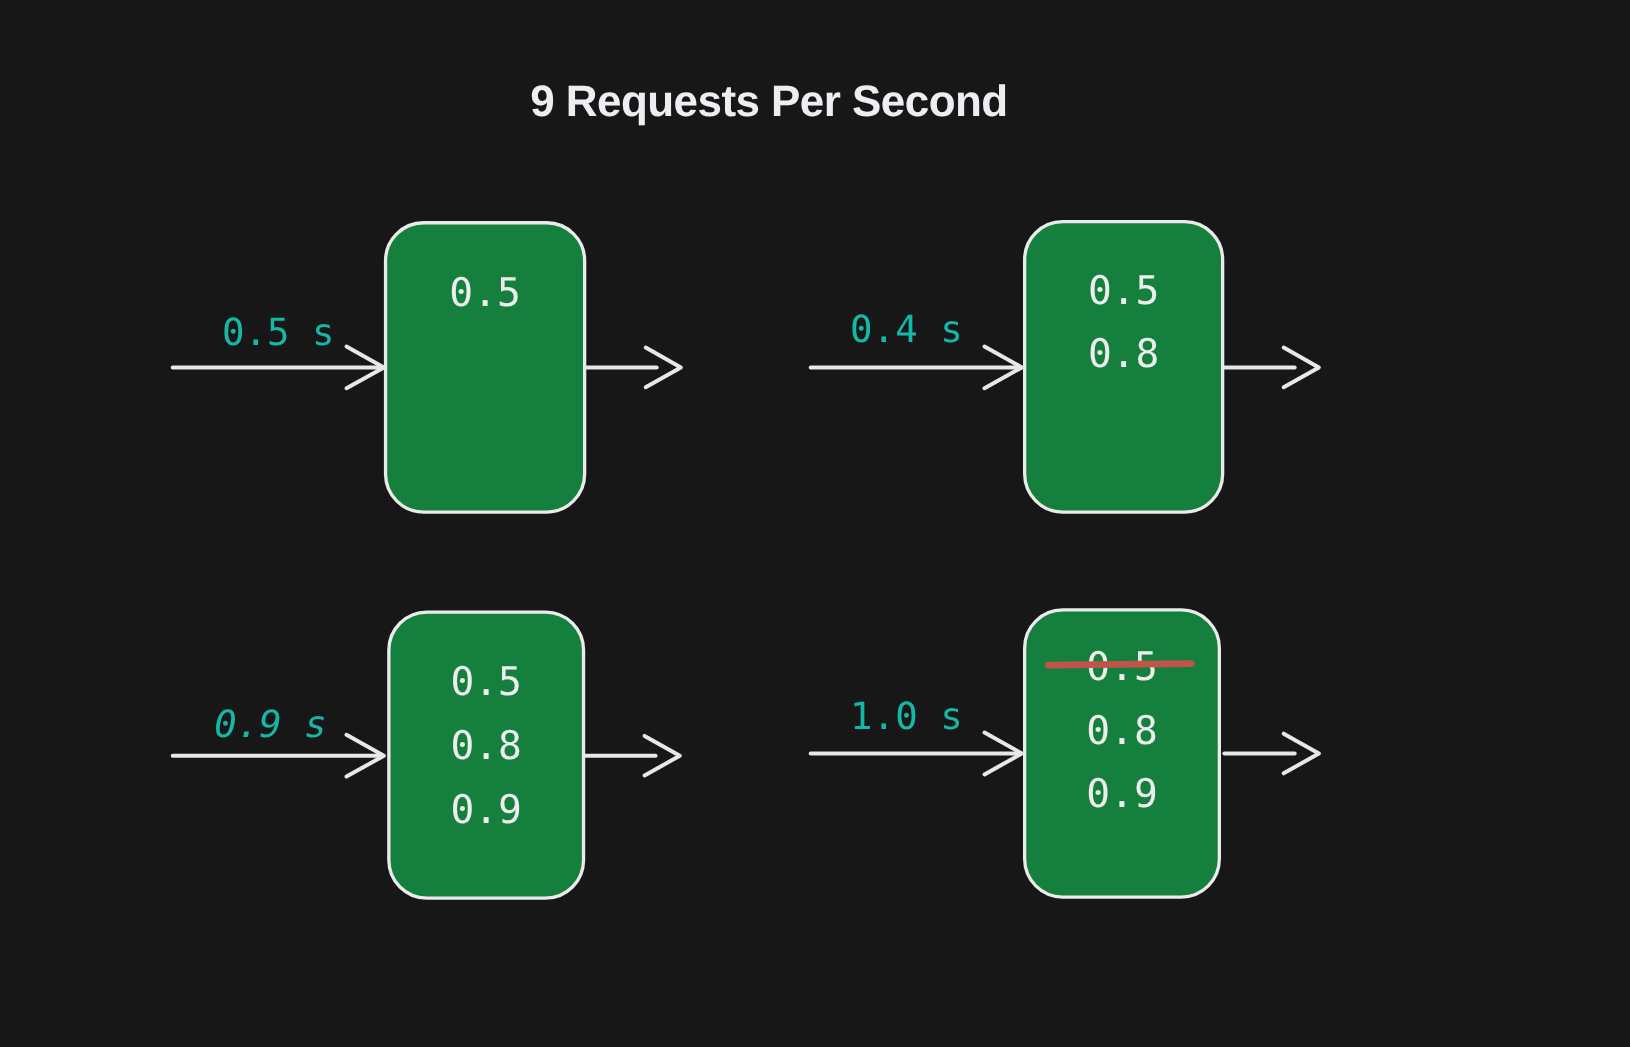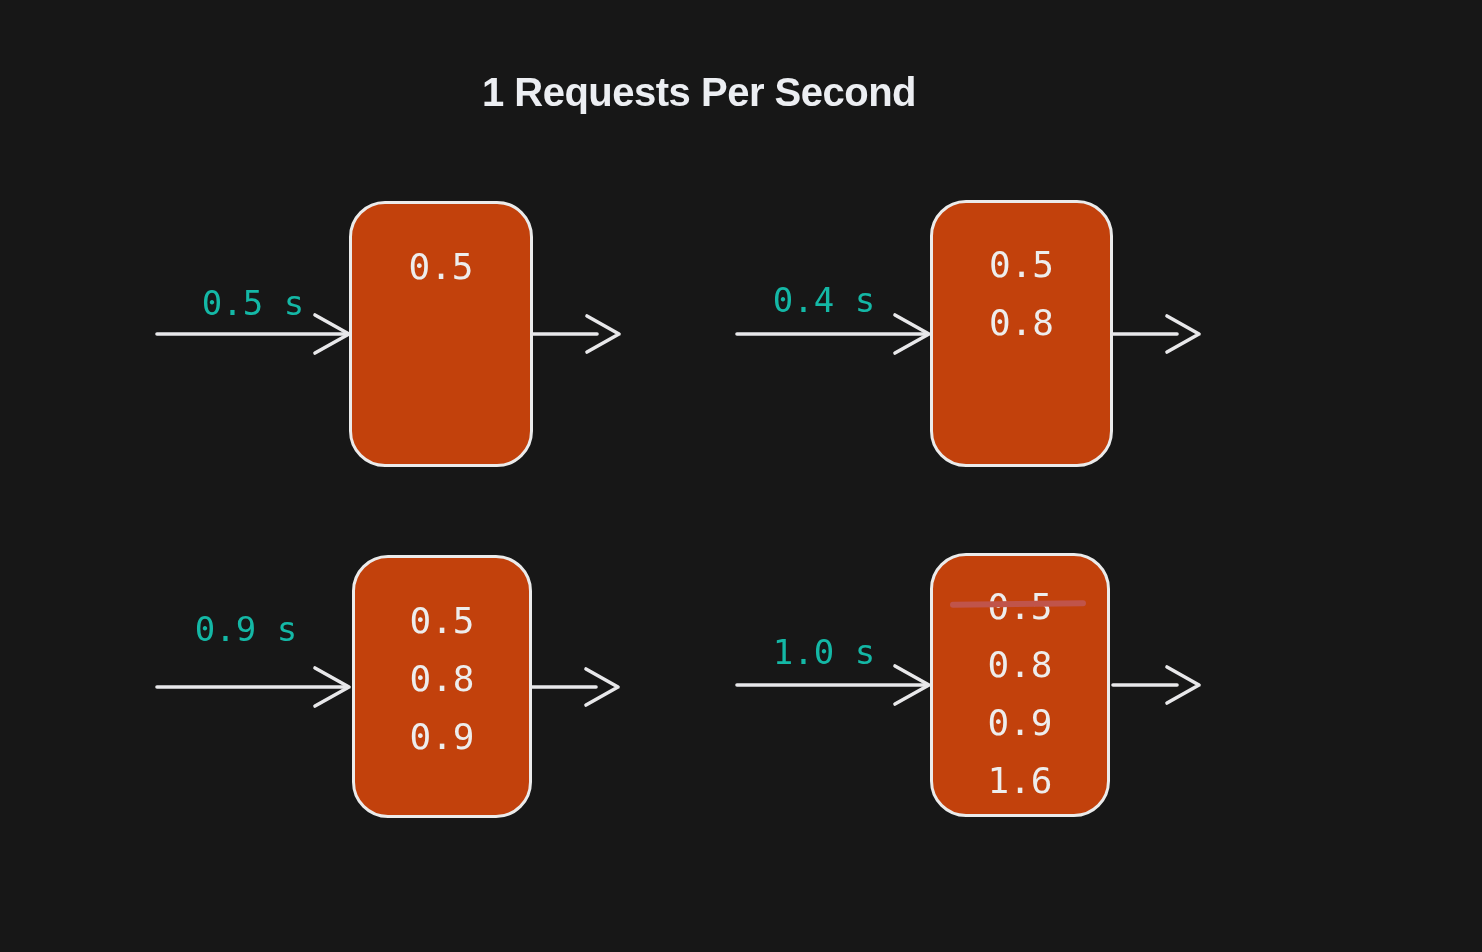--- a/index.html
+++ b/index.html
@@ -39,21 +39,21 @@
     transform: translateX(-50%);
     white-space: nowrap;
     font-size: 34px;
     color: #14b8a6;
   }
   .box {
     position: absolute;
     border: 3.6px solid #ebebeb;
     border-radius: 36px;
     box-sizing: border-box;
-    background: #c2410c;
+    background: #15803d;
   }
   .entries { width: 100%; }
   .entry {
     position: relative;
     height: 58px;
     display: flex;
     align-items: center;
     justify-content: center;
     font-size: 36px;
     color: #ededed;
@@ -70,21 +70,21 @@
   }
   .pt33 { padding-top: 33px; }
   .pt32 { padding-top: 32px; }
   .pt21 { padding-top: 21px; }
 </style>
 </head>
 <body>
 
 <div class="canvas">
 
-  <div class="title">1 Requests Per Second</div>
+  <div class="title">9 Requests Per Second</div>
 
   <svg class="arrow" style="left:155px; top:304px;" width="200" height="60">
     <line x1="2" y1="30" x2="190" y2="30"></line>
     <polyline points="160,11 194,30 160,49"></polyline>
   </svg>
   <div class="arrow-label" style="left:253px; top:283px;">0.5 s</div>
   <div class="box pt33" style="left:349px; top:201px; width:184px; height:266px;">
     <div class="entries">
       <div class="entry">0.5</div>
     </div>
@@ -107,21 +107,21 @@
   </div>
   <svg class="arrow" style="left:1111px; top:304px;" width="95" height="60">
     <line x1="2" y1="30" x2="66" y2="30"></line>
     <polyline points="56,12 88,30 56,48"></polyline>
   </svg>
 
   <svg class="arrow" style="left:155px; top:657px;" width="200" height="60">
     <line x1="2" y1="30" x2="190" y2="30"></line>
     <polyline points="160,11 194,30 160,49"></polyline>
   </svg>
-  <div class="arrow-label" style="left:246px; top:609px;">0.9 s</div>
+  <div class="arrow-label" style="left:246px; top:639px;font-style:italic;">0.9 s</div>
   <div class="box pt33" style="left:352px; top:555px; width:180px; height:263px;">
     <div class="entries">
       <div class="entry">0.5</div>
       <div class="entry">0.8</div>
       <div class="entry">0.9</div>
     </div>
   </div>
   <svg class="arrow" style="left:530px; top:657px;" width="95" height="60">
     <line x1="2" y1="30" x2="66" y2="30"></line>
     <polyline points="56,12 88,30 56,48"></polyline>
@@ -130,21 +130,20 @@
   <svg class="arrow" style="left:735px; top:655px;" width="200" height="60">
     <line x1="2" y1="30" x2="190" y2="30"></line>
     <polyline points="160,11 194,30 160,49"></polyline>
   </svg>
   <div class="arrow-label" style="left:824px; top:632px;">1.0 s</div>
   <div class="box pt21" style="left:930px; top:553px; width:180px; height:264px;">
     <div class="entries">
       <div class="entry">0.5</div>
       <div class="entry">0.8</div>
       <div class="entry">0.9</div>
-      <div class="entry">1.6</div>
     </div>
   </div>
   <div class="strike" style="left:1018px; top:601px; transform:translateX(-50%) rotate(-0.6deg); position:absolute;"></div>
   <svg class="arrow" style="left:1111px; top:655px;" width="95" height="60">
     <line x1="2" y1="30" x2="66" y2="30"></line>
     <polyline points="56,12 88,30 56,48"></polyline>
   </svg>
 
 </div>
 

